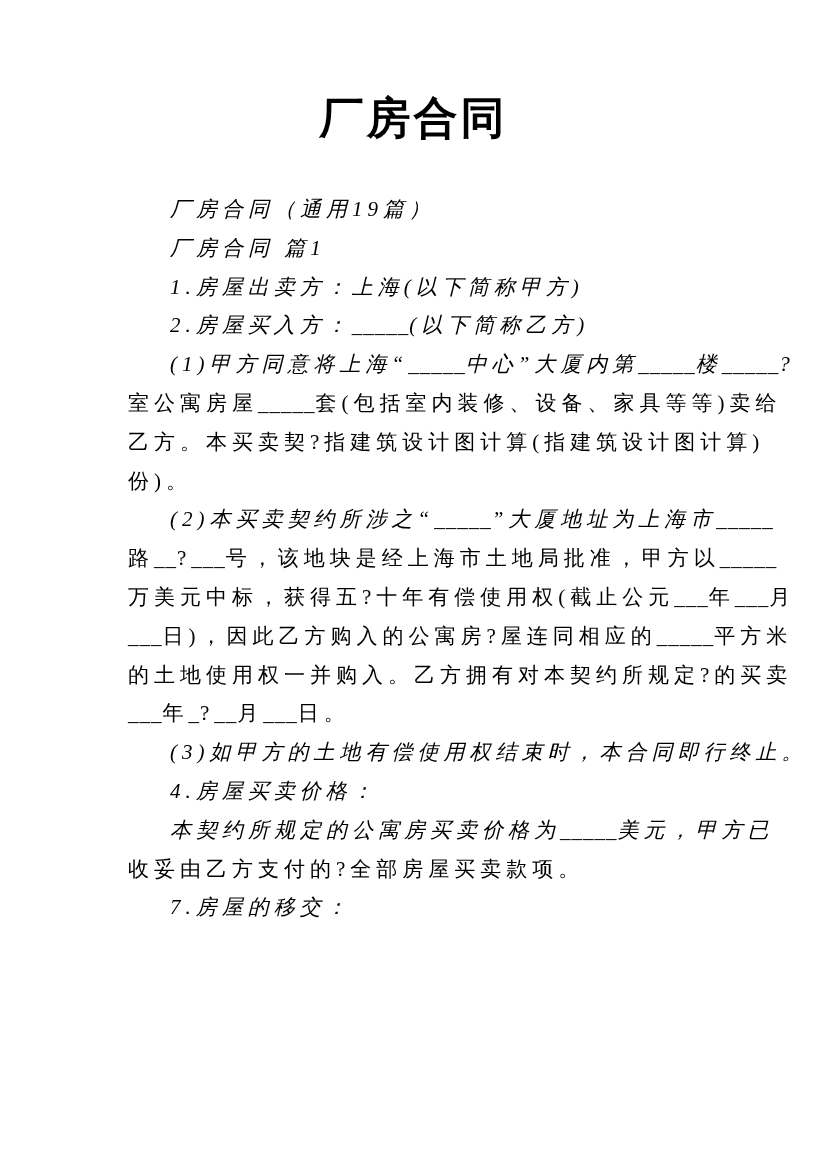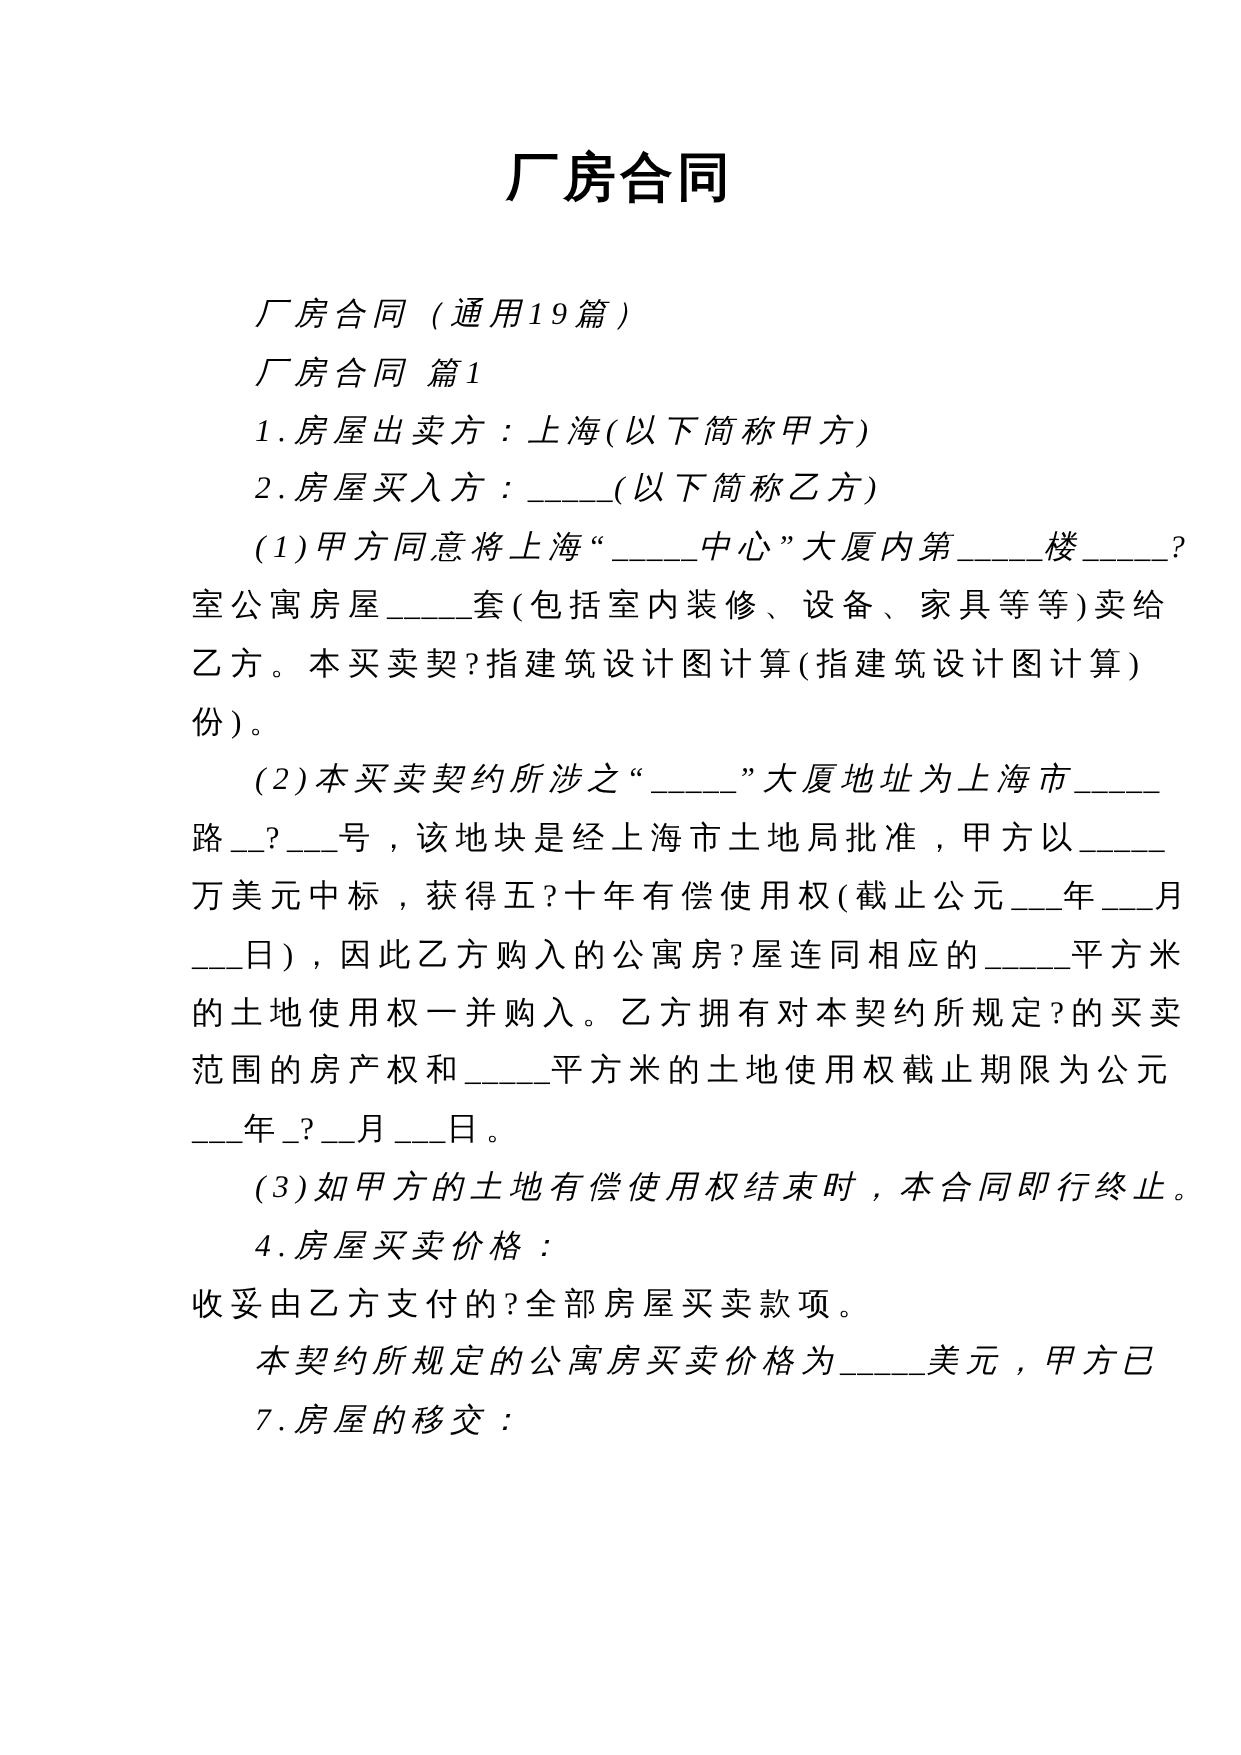--- a/index.html
+++ b/index.html
@@ -16,21 +16,21 @@
     font-family: "Liberation Serif", "DejaVu Serif", serif;
     color: #000000;
   }
   .doc-title {
     position: absolute;
     top: 97px;
     left: 0;
     width: 100%;
     margin: 0;
     text-align: center;
-    font-size: 35px;
+    font-size: 44px;
     font-weight: 700;
     letter-spacing: 3px;
     line-height: 44px;
   }
   .doc-body {
     position: absolute;
     left: 128px;
     top: 190px;
     width: 640px;
   }
@@ -62,21 +62,20 @@
       <div class="line indent">2.房屋买入方：<span class="blank">_____</span>(以下简称乙方)</div>
       <div class="line indent">(1)甲方同意将上海“<span class="blank">_____</span>中心”大厦内第<span class="blank">_____</span>楼<span class="blank">_____</span>?</div>
       <div class="line">室公寓房屋<span class="blank">_____</span>套(包括室内装修、设备、家具等等)卖给</div>
       <div class="line">乙方。本买卖契?指建筑设计图计算(指建筑设计图计算)</div>
       <div class="line">份)。</div>
       <div class="line indent">(2)本买卖契约所涉之“<span class="blank">_____</span>”大厦地址为上海市<span class="blank">_____</span></div>
       <div class="line">路<span class="blank">__</span>?<span class="blank">___</span>号，该地块是经上海市土地局批准，甲方以<span class="blank">_____</span></div>
       <div class="line">万美元中标，获得五?十年有偿使用权(截止公元<span class="blank">___</span>年<span class="blank">___</span>月</div>
       <div class="line"><span class="blank">___</span>日)，因此乙方购入的公寓房?屋连同相应的<span class="blank">_____</span>平方米</div>
       <div class="line">的土地使用权一并购入。乙方拥有对本契约所规定?的买卖</div>
-      <div class="line">范围的房产权和<span class="blank">_____</span>平方米的土地使用权截止期限为公元</div>
       <div class="line"><span class="blank">___</span>年<span class="blank">_</span>?<span class="blank">__</span>月<span class="blank">___</span>日。</div>
       <div class="line indent">(3)如甲方的土地有偿使用权结束时，本合同即行终止。</div>
       <div class="line indent">4.房屋买卖价格：</div>
+      <div class="line indent">本契约所规定的公寓房买卖价格为<span class="blank">_____</span>美元，甲方已</div>
       <div class="line">收妥由乙方支付的?全部房屋买卖款项。</div>
-      <div class="line indent">本契约所规定的公寓房买卖价格为<span class="blank">_____</span>美元，甲方已</div>
       <div class="line indent">7.房屋的移交：</div>
     </div>
 </div>
 
 </body></html>

